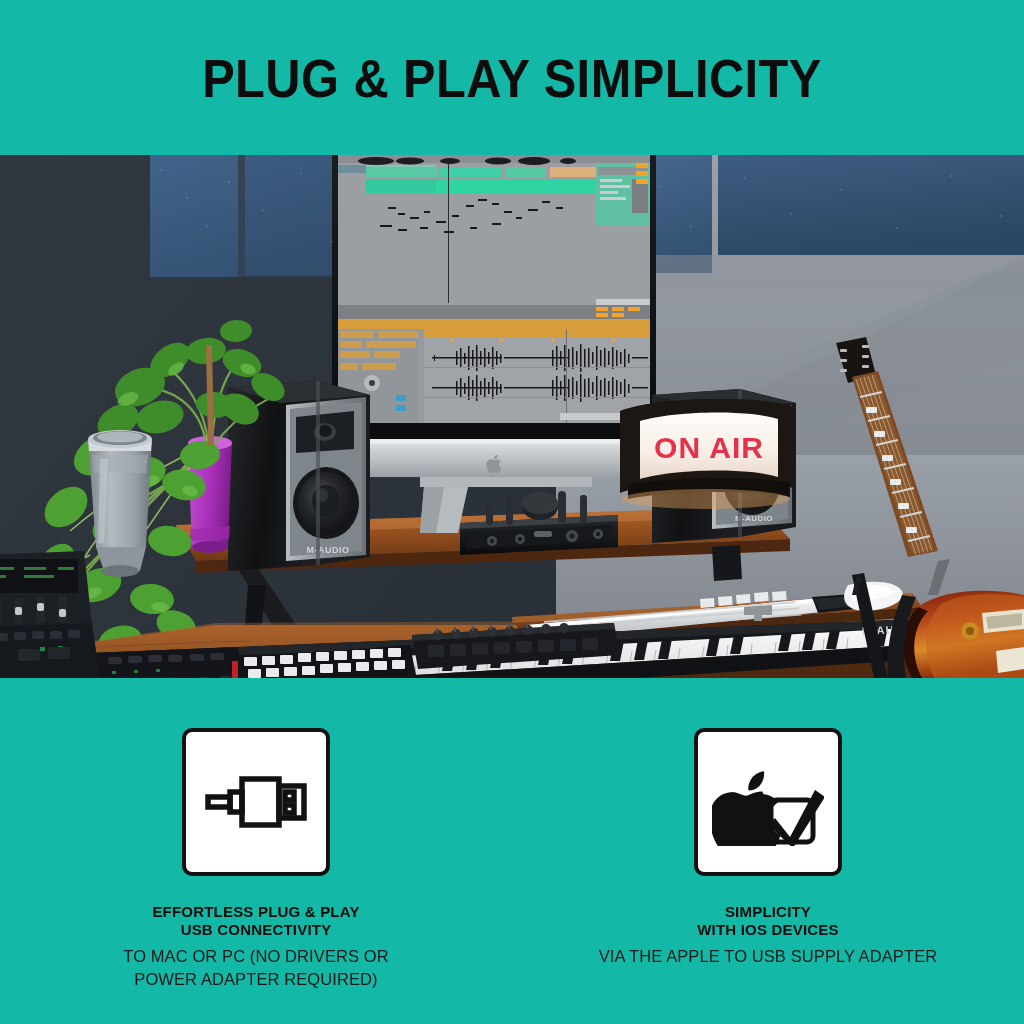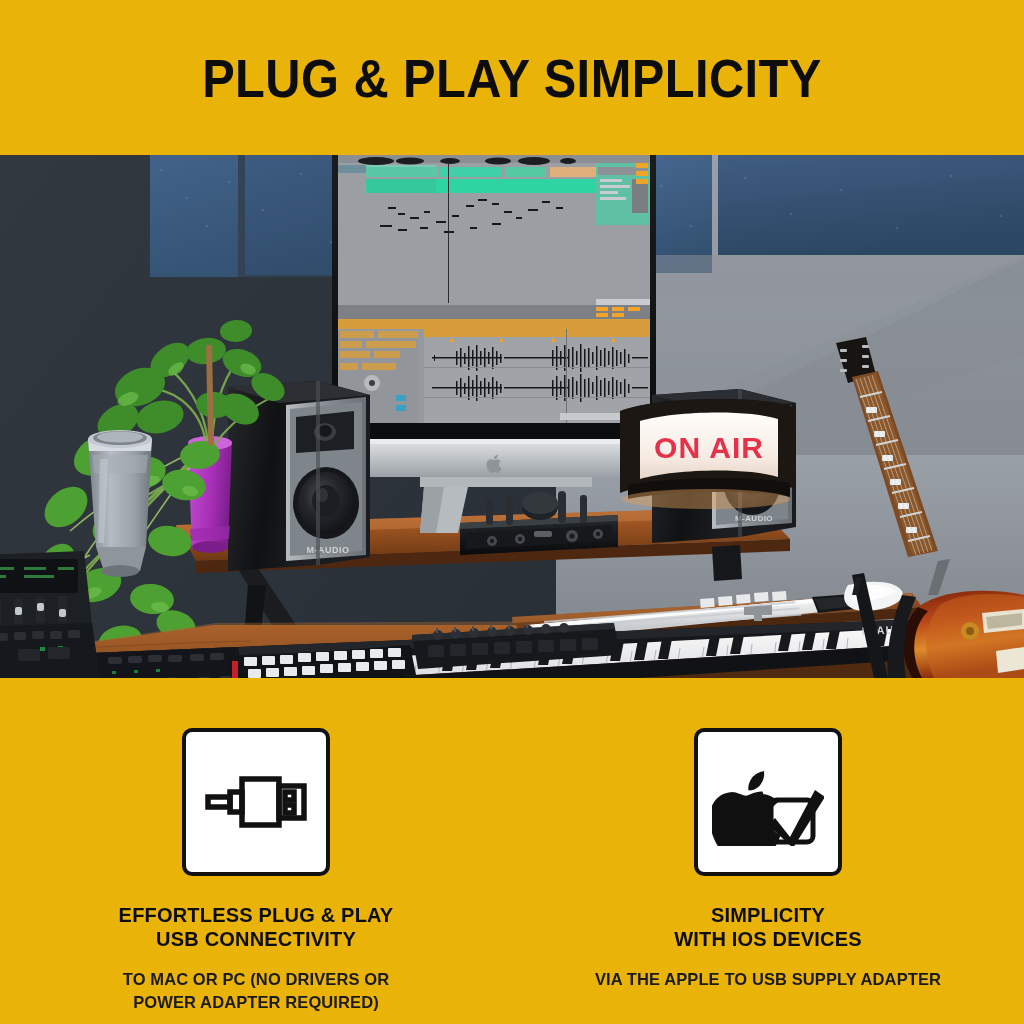--- a/index.html
+++ b/index.html
@@ -4,21 +4,21 @@
 <title>Plug &amp; Play Simplicity</title>
 <style>
   * { margin:0; padding:0; box-sizing:border-box; }
   html,body { width:1024px; height:1024px; }
   body {
     background:#ffffff;
     font-family:"Liberation Sans", sans-serif;
     color:#111111;
     overflow:hidden;
   }
-  .page { position:relative; width:1024px; height:1024px; background:#eab308; }
+  .page { position:relative; width:1024px; height:1024px; background:#14b8a6; }
 
   
   .headline {
     position:absolute; left:0; top:52px; width:1024px;
     text-align:center;
     font-size:53px;
     font-weight:bold;
     letter-spacing:0.5px;
     line-height:1.0;
     color:#0d0d0d;
@@ -43,31 +43,31 @@
   .icon-box {
     width:148px; height:148px;
     border:4px solid #111;
     border-radius:10px;
     background:#fff;
     display:flex; align-items:center; justify-content:center;
     margin-top:28px;
   }
   .feature-title {
     margin-top:27px;
-    font-size:20px;
+    font-size:15px;
     font-weight:bold;
     line-height:1.22;
     text-align:center;
     letter-spacing:0.2px;
     color:#0d0d0d;
   }
   .feature-sub {
-    margin-top:16px;
+    margin-top:5px;
     font-size:16.5px;
-    font-weight:bold;
+    font-weight:normal;
     line-height:1.42;
     text-align:center;
     letter-spacing:0.1px;
     color:#1a1a1a;
   }
 </style>
 </head>
 <body>
 
 <div class="page">

